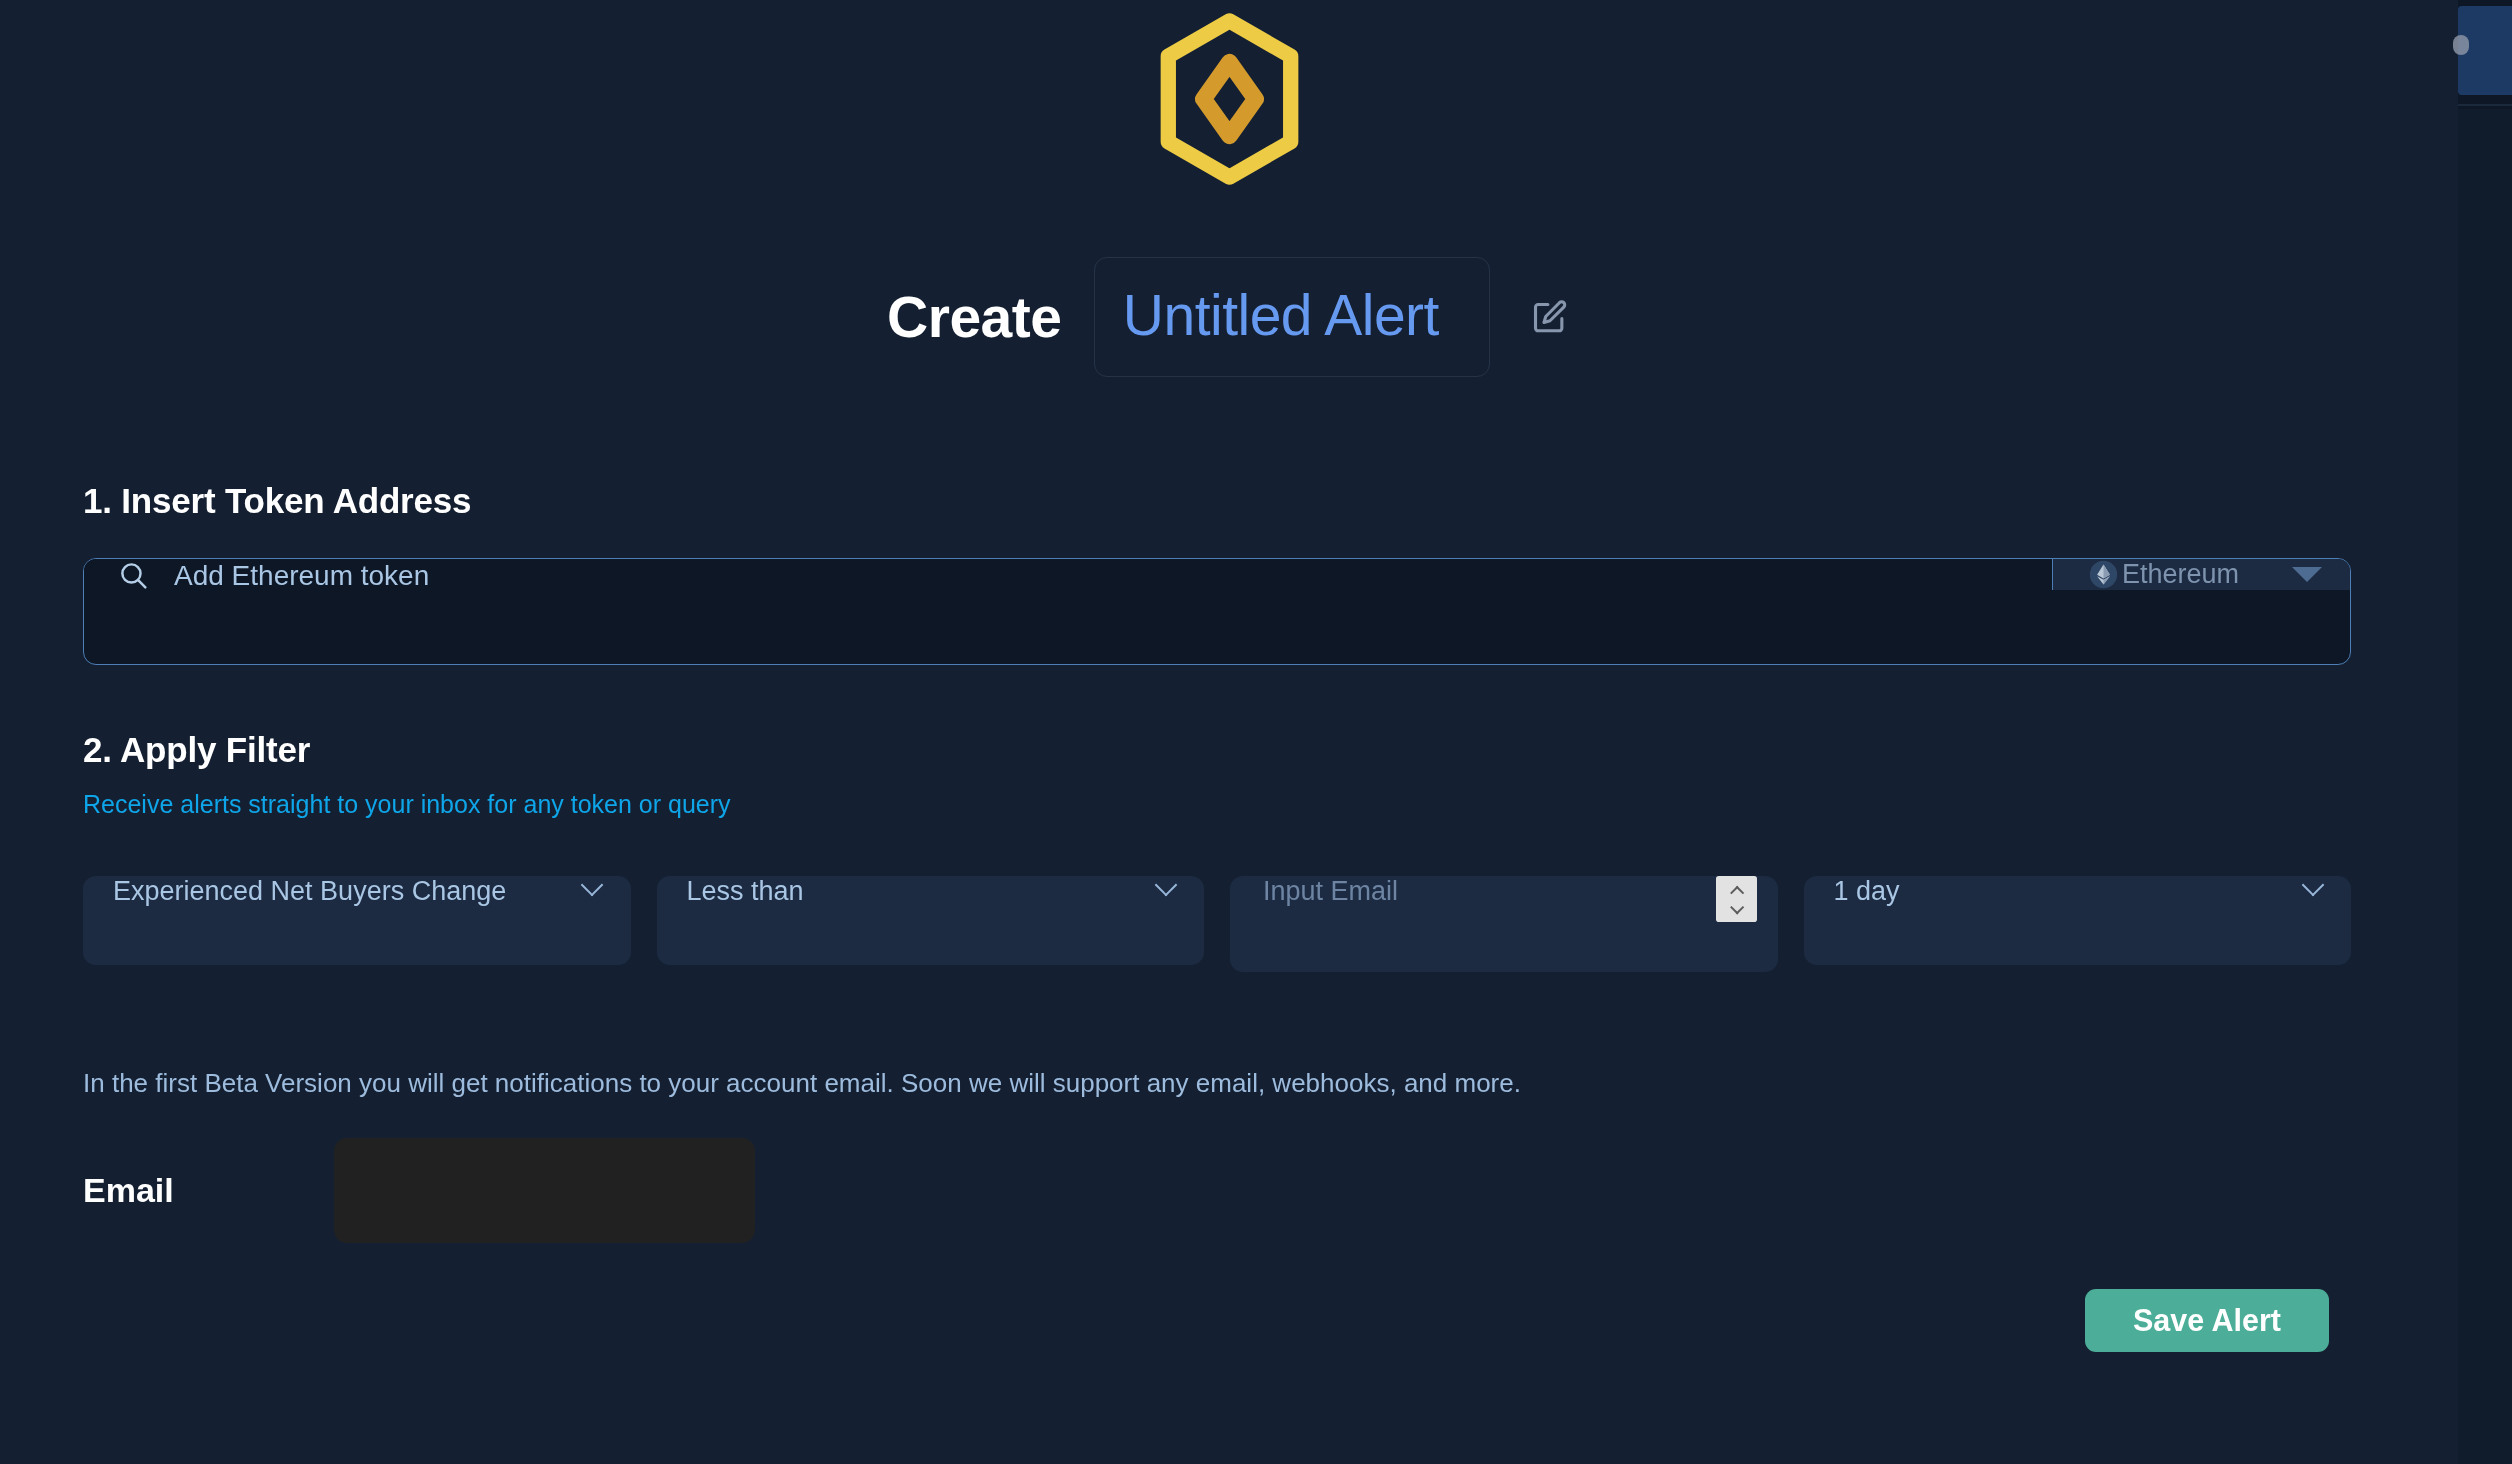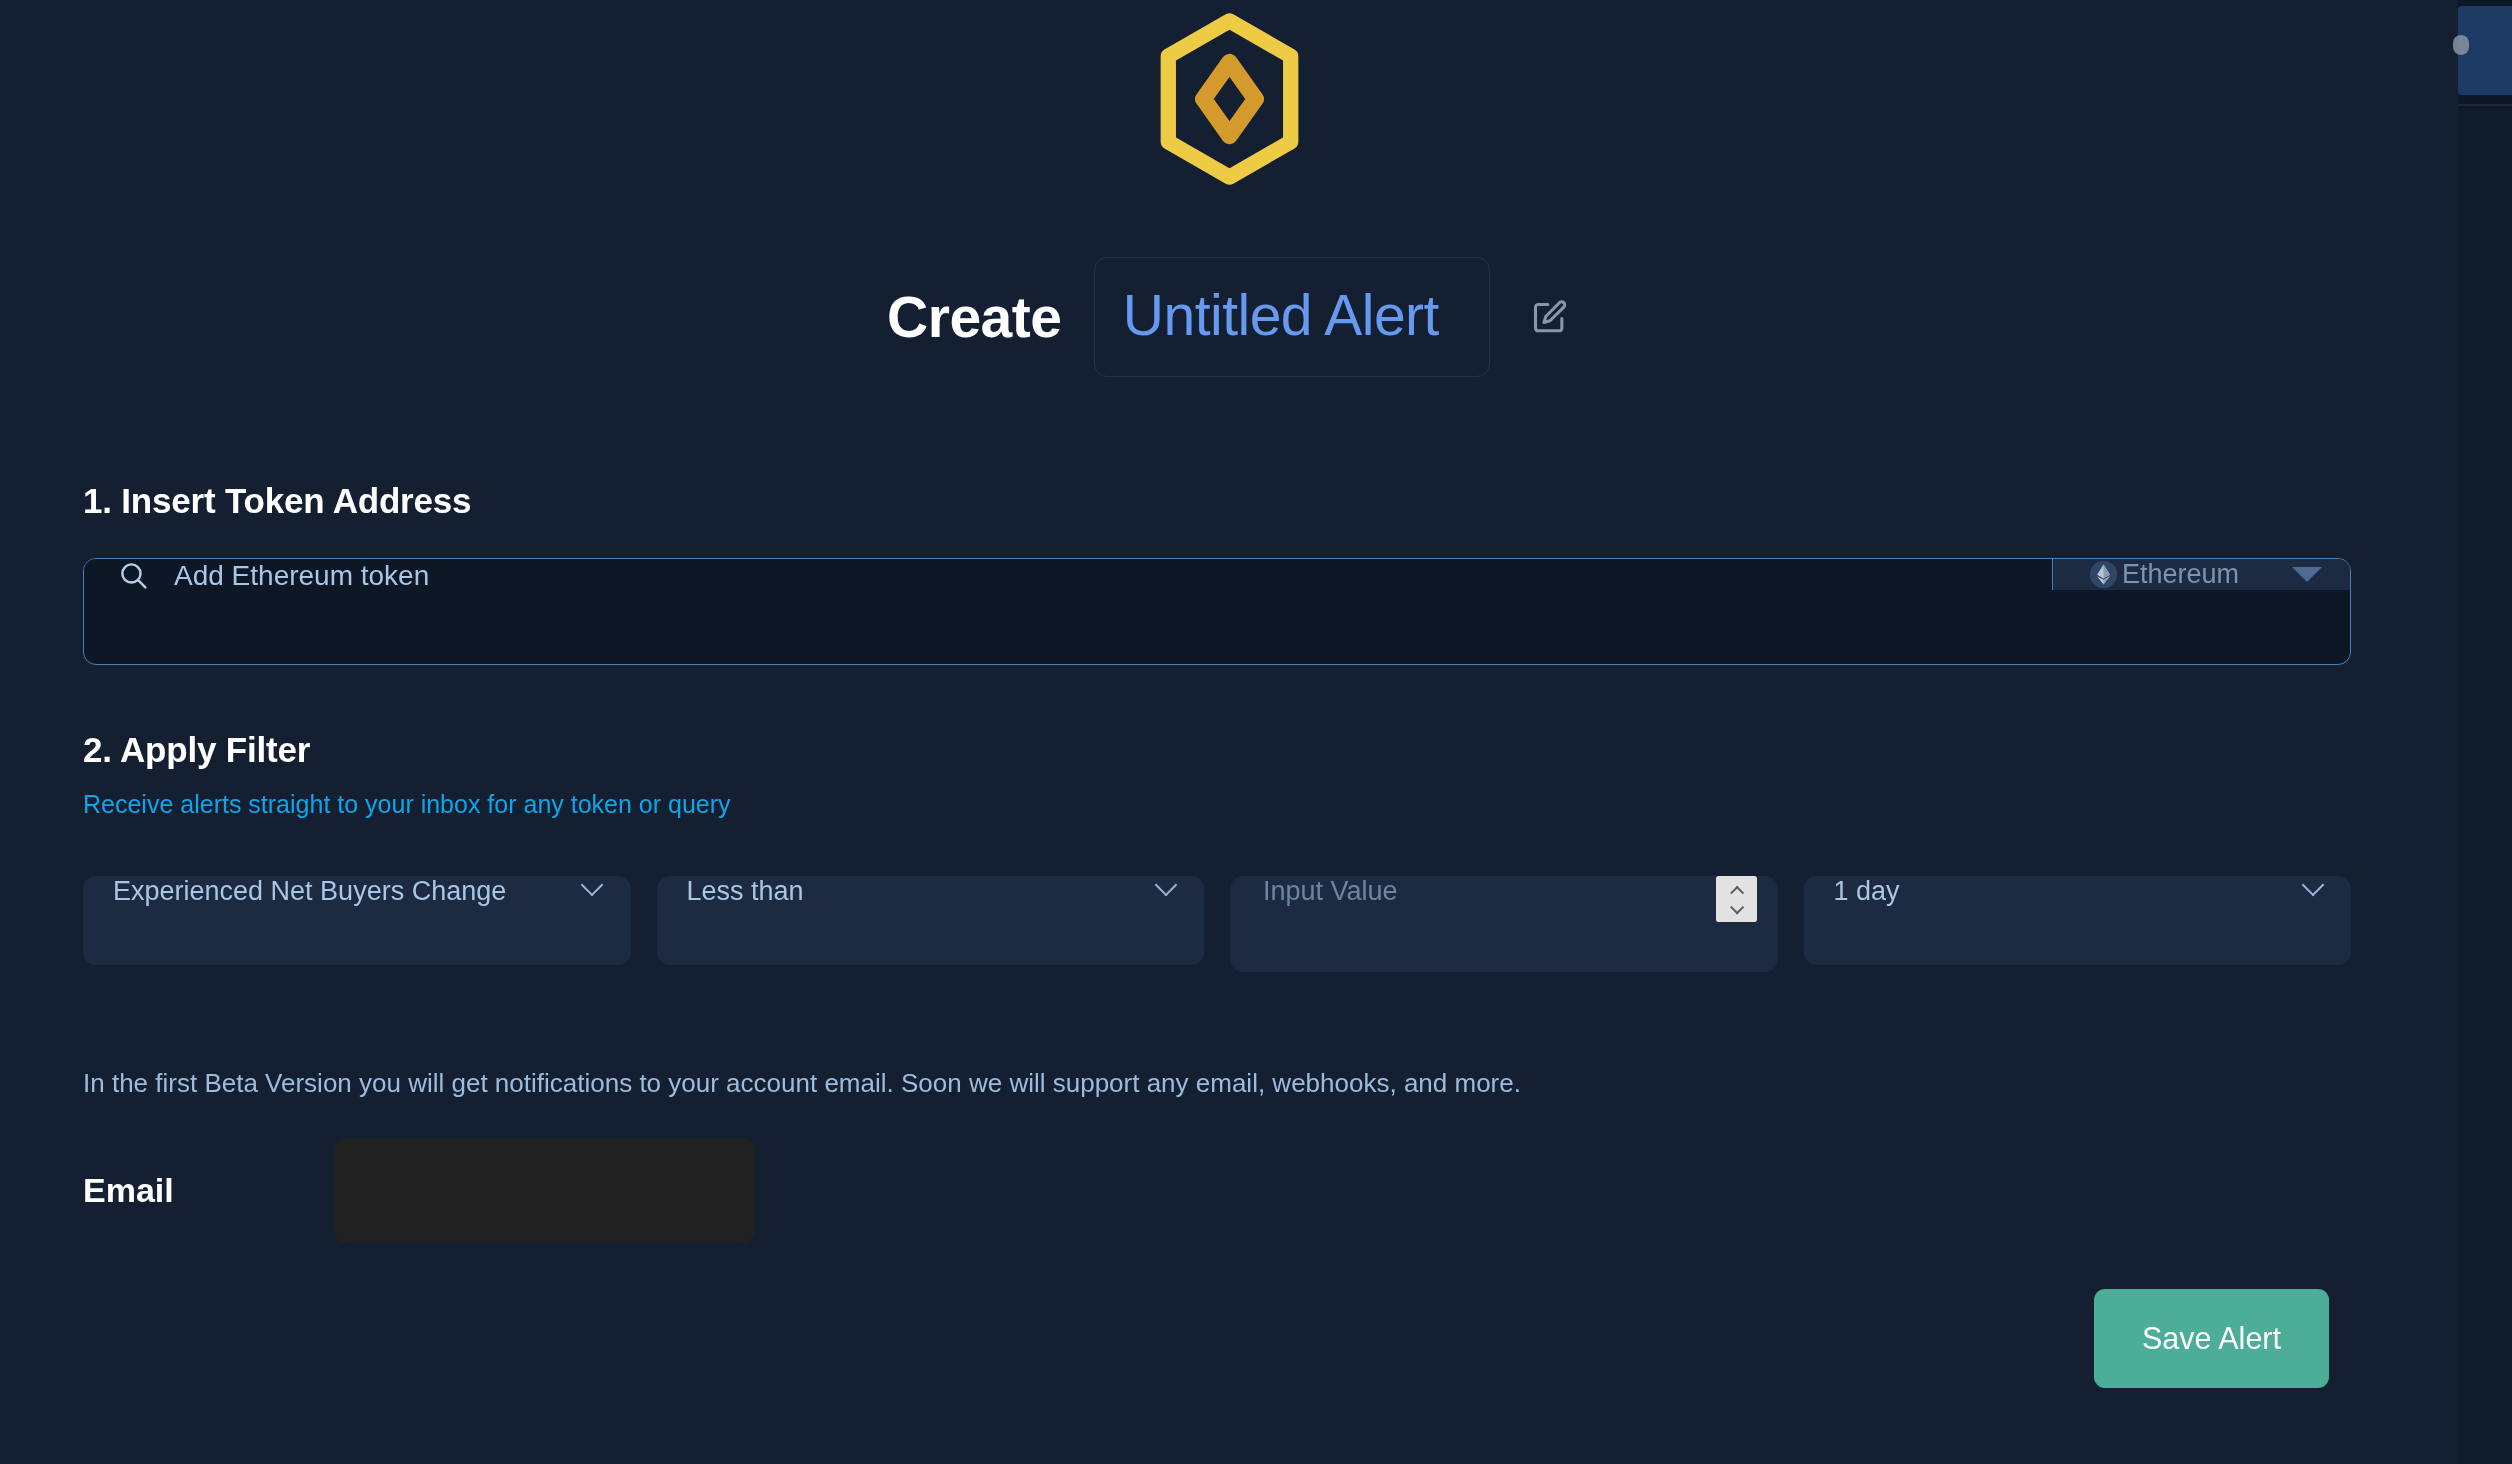--- a/index.html
+++ b/index.html
@@ -293,24 +293,24 @@
   .save-row {
     margin-top: 46px;
     display: flex;
     justify-content: flex-end;
     padding-right: 22px;
   }
   .save-btn {
     background: #4cae98;
     color: #ffffff;
     font-size: 30.5px;
-    font-weight: 400;
+    font-weight: 700;
     border: none;
     border-radius: 11px;
-    padding: 32px 48px;
+    padding: 14px 48px;
     cursor: pointer;
     font-family: "Liberation Sans", sans-serif;
     margin-left: 24px;
   }
 </style>
 </head>
 <body>
 
 <div id="app">
 
@@ -373,21 +373,21 @@
           <span class="fld-label">Experienced Net Buyers Change</span>
           <span class="chev"></span>
         </div>
 
         <div class="fld fld-2">
           <span class="fld-label">Less than</span>
           <span class="chev"></span>
         </div>
 
         <div class="fld fld-3">
-          <span class="fld-label">Input Value</span>
+          <span class="fld-label">Input Email</span>
           <span class="spinner">
             <span class="spin-arrow spin-up"></span>
             <span class="spin-arrow spin-down"></span>
           </span>
         </div>
 
         <div class="fld fld-4">
           <span class="fld-label">1 day</span>
           <span class="chev"></span>
         </div>

